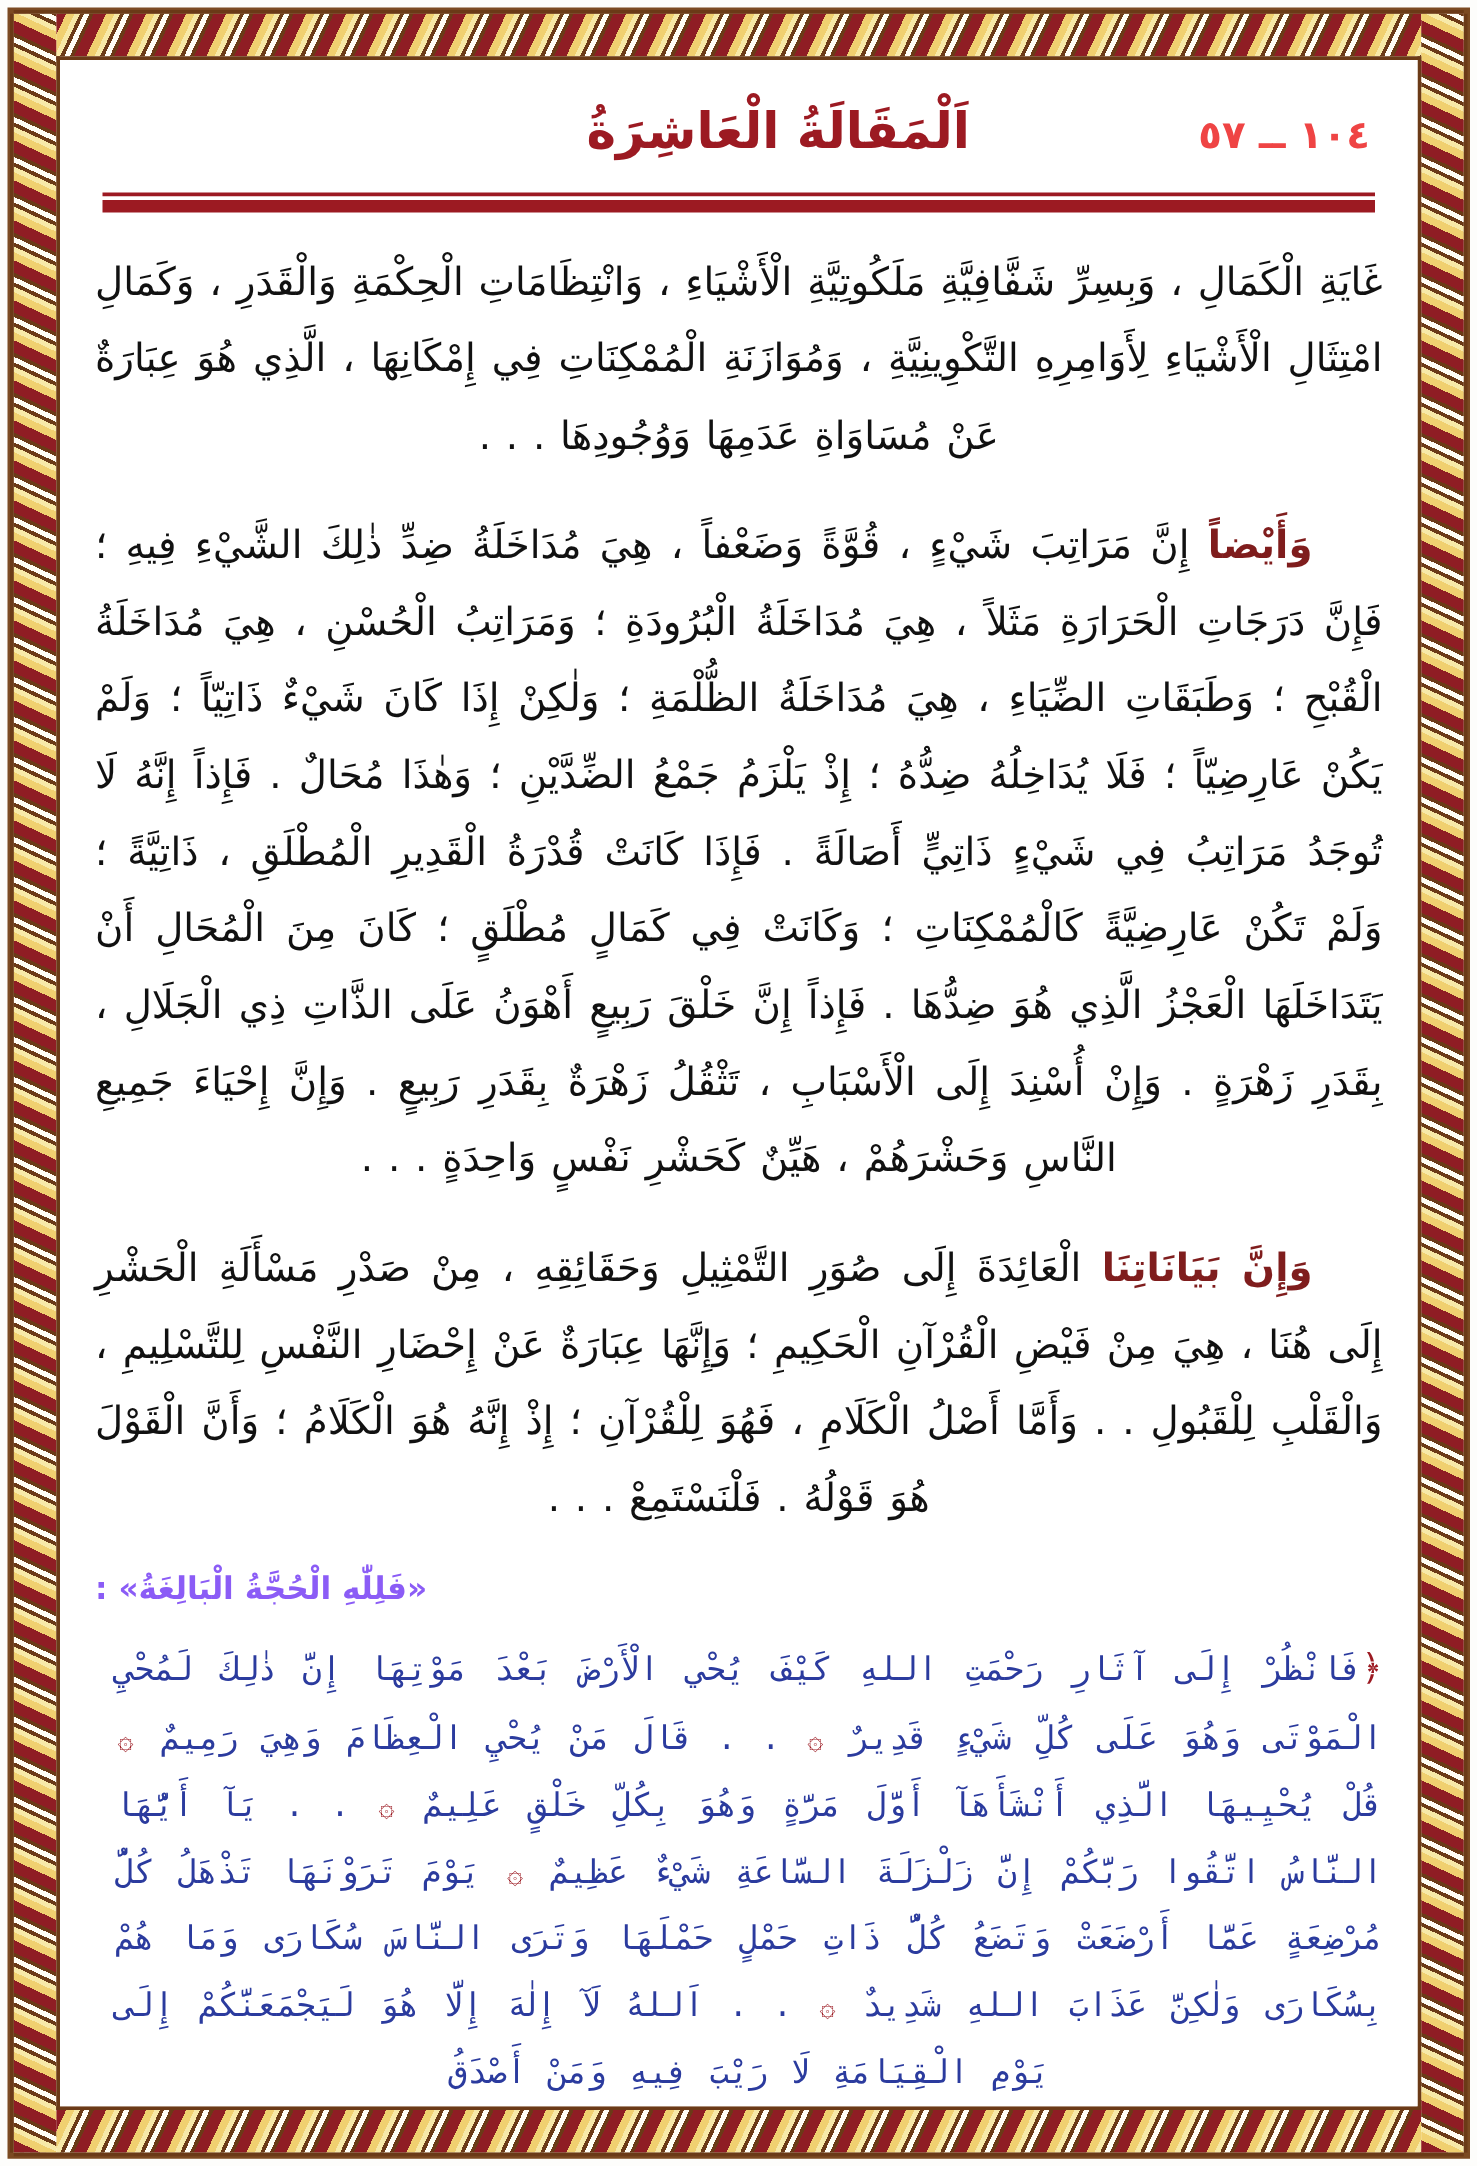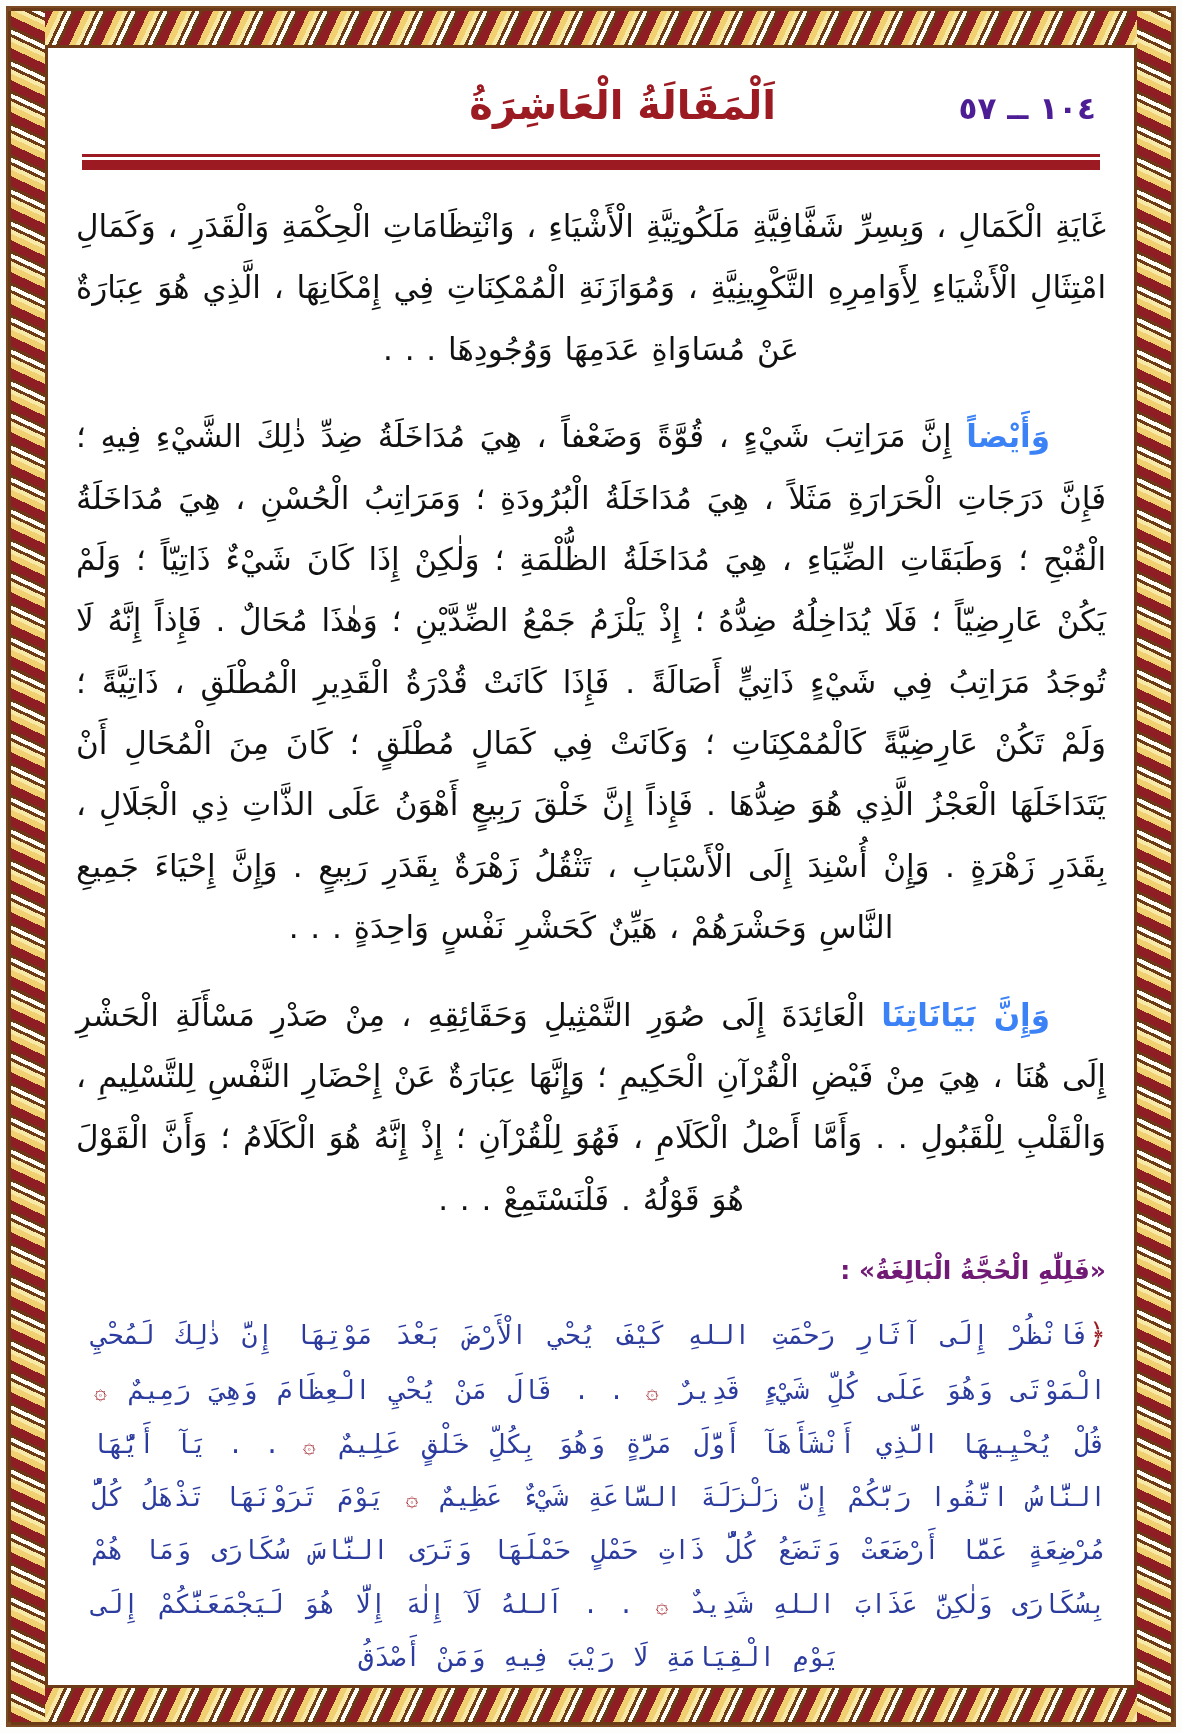--- a/index.html
+++ b/index.html
@@ -96,21 +96,21 @@
   
   .header-row {
     position: relative;
     height: 82px;
     direction: rtl;
   }
   .page-number {
     position: absolute;
     right: 10px;
     top: 20px;
-    color: #4c1d95;
+    color: #ef4444;
     font-size: 31px;
     font-weight: bold;
     letter-spacing: 1px;
     font-family: "DejaVu Sans", "Liberation Sans", sans-serif;
   }
   .article-title {
     position: absolute;
     right: 330px;
     top: 12px;
     color: #9c1a22;
@@ -139,26 +139,26 @@
     text-align: justify;
     text-align-last: center;
     color: #111111;
     font-size: 31px;
     line-height: 1.98;
     margin: 0 0 26px 0;
     font-family: "DejaVu Sans", "Liberation Sans", sans-serif;
     word-spacing: 2px;
   }
   .para.indent { text-indent: 56px; }
-  .para .accent { color: #3b82f6; font-weight: bold; }
+  .para .accent { color: #7f1d1d; font-weight: bold; }
 
   .subheading {
     direction: rtl;
-    text-align: right;
-    color: #701a75;
+    text-align: left;
+    color: #8b5cf6;
     font-weight: bold;
     font-size: 25px;
     margin: 4px 0 22px 0;
     font-family: "DejaVu Sans", "Liberation Sans", sans-serif;
   }
 
   
   .quran-block {
     direction: rtl;
     text-align: justify;

